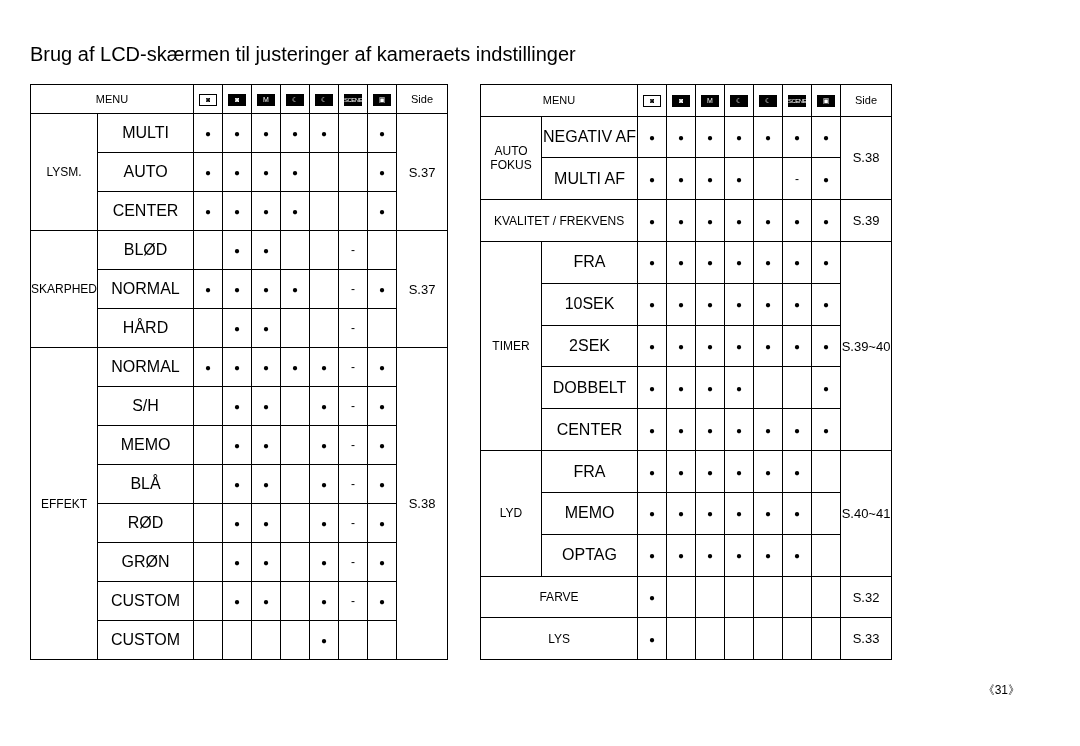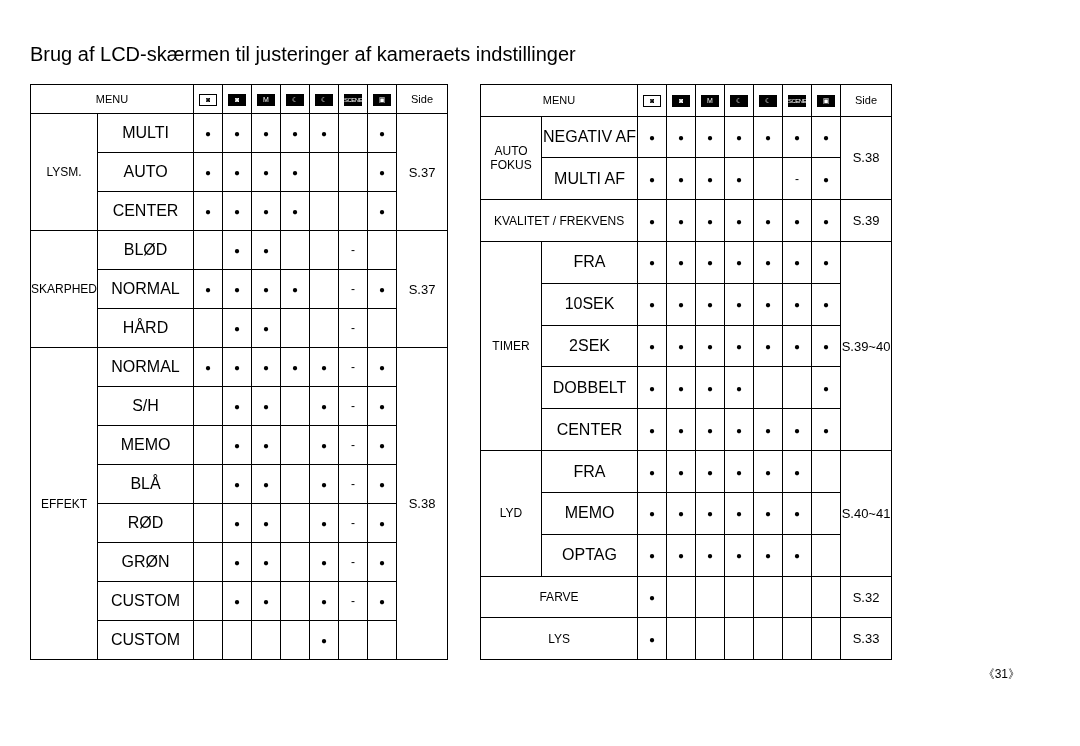--- a/index.html
+++ b/index.html
@@ -42,21 +42,21 @@
     color:#fff;
     line-height:12px;
     vertical-align: middle;
   }
   .icon-box.light {
     background:#fff; border:1px solid #000; color:#000;
     width:16px; height:10px; line-height:10px;
   }
   .dot::before { content: "●"; font-size: 10px; }
   .dash::before { content: "-"; font-size: 12px; }
-  .pagenum { text-align: right; margin-top: 6px; font-size: 12px; padding-right: 30px;}
+  .pagenum { text-align: right; margin-top: 22px; font-size: 12px; padding-right: 30px;}
   .scene-txt { font-size:6px; letter-spacing:-0.5px;}
 </style>
 </head>
 <body>
 
 <h1>Brug af LCD-skærmen til justeringer af kameraets indstillinger</h1>
 
 <div class="tables">
 
   <table>

